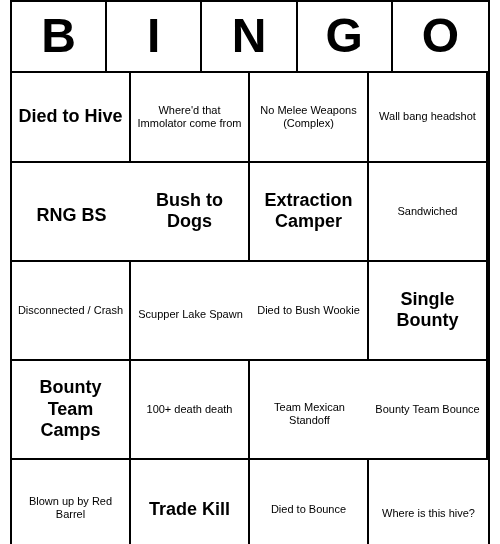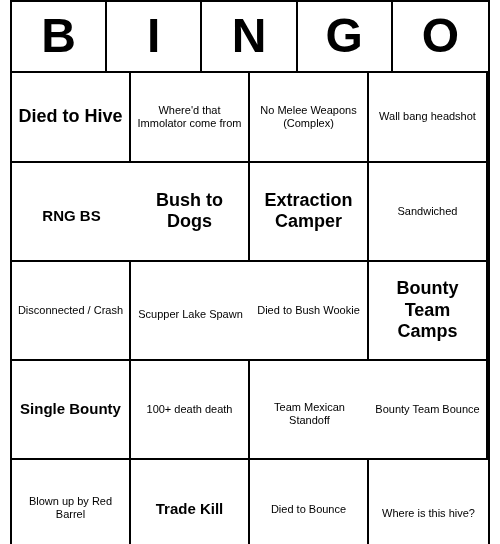--- a/index.html
+++ b/index.html
@@ -49,21 +49,21 @@
       line-height: 1.2;
     }
     .bingo-cell:nth-child(5n) {
       border-right: none;
       margin-top: 9px;
     }
     .bingo-cell:nth-last-child(-n+5) {
       border-bottom: none;
     }
     .bingo-cell.large-text {
-      font-size: 15px;
+      font-size: 18px;
       font-weight: bold;
     }
     .bingo-cell.medium-text {
       font-size: 18px;
       font-weight: bold;
     }
     .bingo-cell.small-text {
       font-size: 11px;
     }
   </style>
@@ -83,22 +83,22 @@
       <div class="bingo-cell small-text">Where'd that Immolator come from</div>
       <div class="bingo-cell small-text">No Melee Weapons (Complex)</div>
       <div class="bingo-cell small-text">Wall bang headshot</div>
       <div class="bingo-cell large-text">RNG BS</div>
       <div class="bingo-cell medium-text">Bush to Dogs</div>
       <div class="bingo-cell medium-text">Extraction Camper</div>
       <div class="bingo-cell small-text">Sandwiched</div>
       <div class="bingo-cell small-text">Disconnected / Crash</div>
       <div class="bingo-cell small-text">Scupper Lake Spawn</div>
       <div class="bingo-cell small-text">Died to Bush Wookie</div>
+      <div class="bingo-cell large-text">Single Bounty</div>
       <div class="bingo-cell medium-text">Bounty Team Camps</div>
-      <div class="bingo-cell large-text">Single Bounty</div>
       <div class="bingo-cell small-text">100+ death death</div>
       <div class="bingo-cell small-text">Team Mexican Standoff</div>
       <div class="bingo-cell small-text">Bounty Team Bounce</div>
       <div class="bingo-cell small-text">Blown up by Red Barrel</div>
       <div class="bingo-cell large-text">Trade Kill</div>
       <div class="bingo-cell small-text">Died to Bounce</div>
       <div class="bingo-cell small-text">Where is this hive?</div>
       <div class="bingo-cell large-text">Dolch</div>
       <div class="bingo-cell large-text">Bomb lance</div>
     </div>

